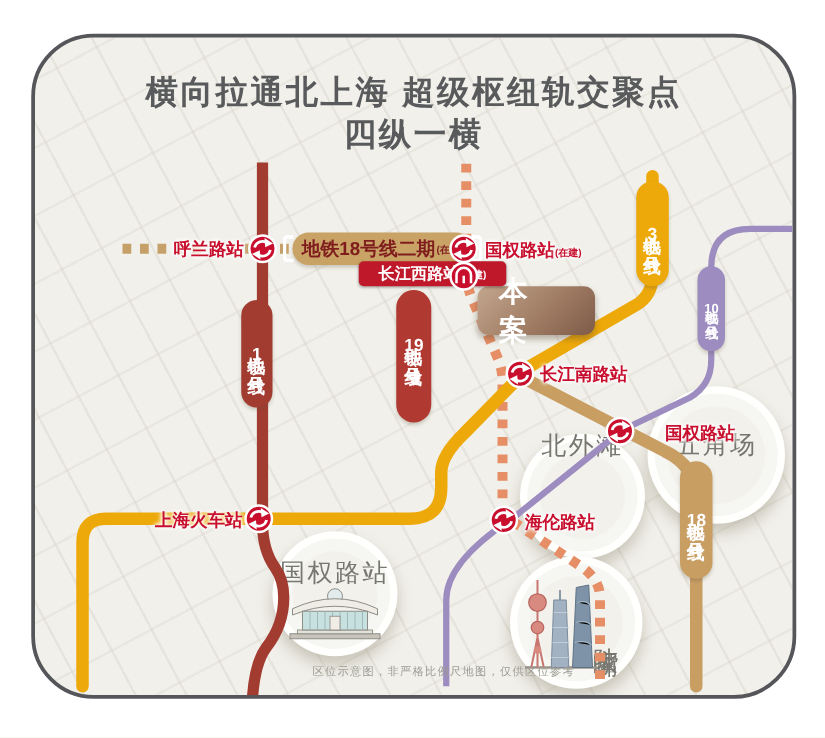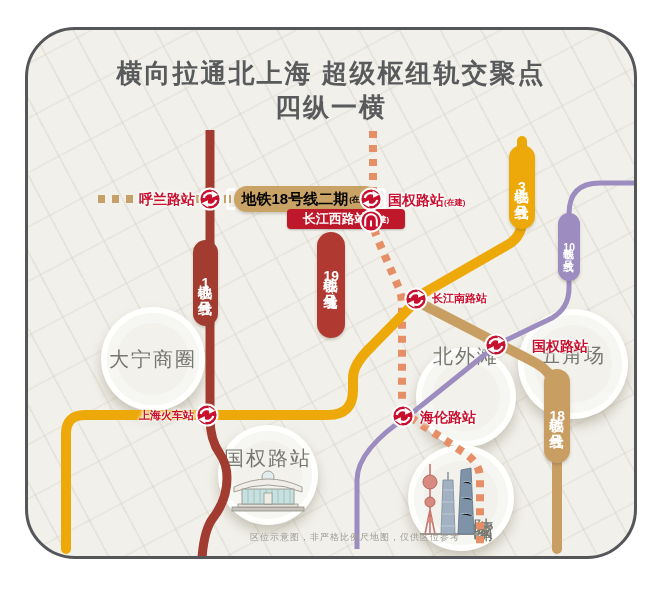--- a/index.html
+++ b/index.html
@@ -24,21 +24,21 @@
     display:flex; flex-direction:column; align-items:center; color:#77776F; }
   .area .aname { font-size:20px; letter-spacing:2px; }
   svg.rails { position:absolute; left:0; top:0; }
   
   .pill { position:absolute; border-radius:14px; color:#fff; font-weight:bold;
     writing-mode:vertical-rl; text-orientation:upright;
     display:flex; align-items:center; justify-content:center; letter-spacing:1px;
     box-shadow:0 2px 3px rgba(90,80,60,.25); }
   .pill .num { text-combine-upright:all; }
   .pill-status { font-size:8px; letter-spacing:0; }
-  .hpill { position:absolute; border-radius:14px; color:#000000; font-weight:bold;
+  .hpill { position:absolute; border-radius:14px; color:#7f1d1d; font-weight:bold;
     display:flex; align-items:center; justify-content:center; font-size:15px;
     box-shadow:0 2px 3px rgba(90,80,60,.25); }
   .hpill::before, .hpill::after { content:""; position:absolute; top:2px; bottom:2px; width:6px;
     border:3px solid #fff; }
   .hpill::before { left:-8px; border-right:none; border-radius:4px 0 0 4px; }
   .hpill::after  { right:-8px; border-left:none; border-radius:0 4px 4px 0; }
   .hpill .hstatus { font-size:8px; font-weight:bold; margin-left:1px; }
   
   .st { position:absolute; color:#C8102E; font-weight:bold; font-size:14px; white-space:nowrap;
     text-shadow:0 0 3px #fff,0 0 3px #fff,0 0 4px #fff,0 0 5px #fff; }
@@ -59,23 +59,20 @@
 </head>
 <body>
 
 <div class="frame">
 
   <div class="title-block">
     <div>横向拉通北上海  超级枢纽轨交聚点</div>
     <div>四纵一横</div>
   </div>
 
-  <div class="area" style="left:73px;top:277px;width:104px;height:104px;justify-content:center;">
-    <span class="aname">大宁商圈</span>
-  </div>
   <div class="area" style="left:490px;top:279px;width:110px;height:110px;justify-content:center;">
     <span class="aname" style="margin-top:-18px;">五角场</span>
   </div>
   <div class="area" style="left:388px;top:317px;width:100px;height:100px;justify-content:flex-start;">
     <span class="aname" style="margin-top:-10px;">北外滩</span>
   </div>
   <div class="area" style="left:190px;top:395px;width:100px;height:100px;">
     <span class="aname" style="margin-top:14px;">国权路站</span>
   </div>
   <div class="area" style="left:380px;top:415px;width:106px;height:106px;flex-direction:row;justify-content:flex-end;">
@@ -138,41 +135,44 @@
     <span>地铁</span>
       <span class="num">19</span>
       <span>号线</span>
       <span class="pill-status">(在建)</span>
   </div>
   <div class="hpill" style="left: 206px; top: 156px; width: 144px; height: 26px; background: rgb(201, 162, 102);">
     <span>地铁18号线二期</span>
     <span class="hstatus">(在建)</span>
   </div>
 
+  <div class="project">
+    <span>本案</span>
+  </div>
 
   <div class="st" style="left:110px;top:161px;width:57px;text-align:right;">
     <span>呼兰路站</span>
   </div>
   <div class="st" style="left:360px;top:162px;">
     <span>国权路站</span><span class="sstatus">(在建)</span>
   </div>
   <div class="st-badge" style="left:259px;top:179px;width:118px;height:20px;">
     <span>长江西路站</span>
       <span class="sstatus">(在建)</span>
   </div>
-  <div class="st" style="left:404px;top:261px;font-size:11px;">
+  <div class="st" style="left:404px;top:261px;font-size:14px;">
     <span>长江南路站</span>
   </div>
   <div class="st" style="left:504px;top:308px;">
     <span>国权路站</span>
   </div>
   <div class="st" style="left:392px;top:379px;">
     <span>海伦路站</span>
   </div>
-  <div class="st" style="left:60px;top:378px;width:106px;text-align:right;font-size:11px;font-family:Liberation Mono, monospace;">
+  <div class="st" style="left:60px;top:378px;width:106px;text-align:right;font-size:14px;font-family:Liberation Mono, monospace;">
     <span>上海火车站</span>
   </div>
 
   <div class="xfer" style="left:170px;top:157px;"><svg width="24" height="24" viewBox="-12 -12 24 24">
         <circle r="10.6" fill="#C8102E" stroke="#FFFFFF" stroke-width="2"></circle>
         <path d="M -6.3 -1 A 6.4 6.4 0 0 1 3.2 -5" fill="none" stroke="#fff" stroke-width="2.2"></path>
         <polygon points="1.6,-8.6 8.4,-4.2 2.2,-1.2" fill="#fff"></polygon>
         <path d="M 6.3 1 A 6.4 6.4 0 0 1 -3.2 5" fill="none" stroke="#fff" stroke-width="2.2"></path>
         <polygon points="-1.6,8.6 -8.4,4.2 -2.2,1.2" fill="#fff"></polygon>
       </svg></div>

